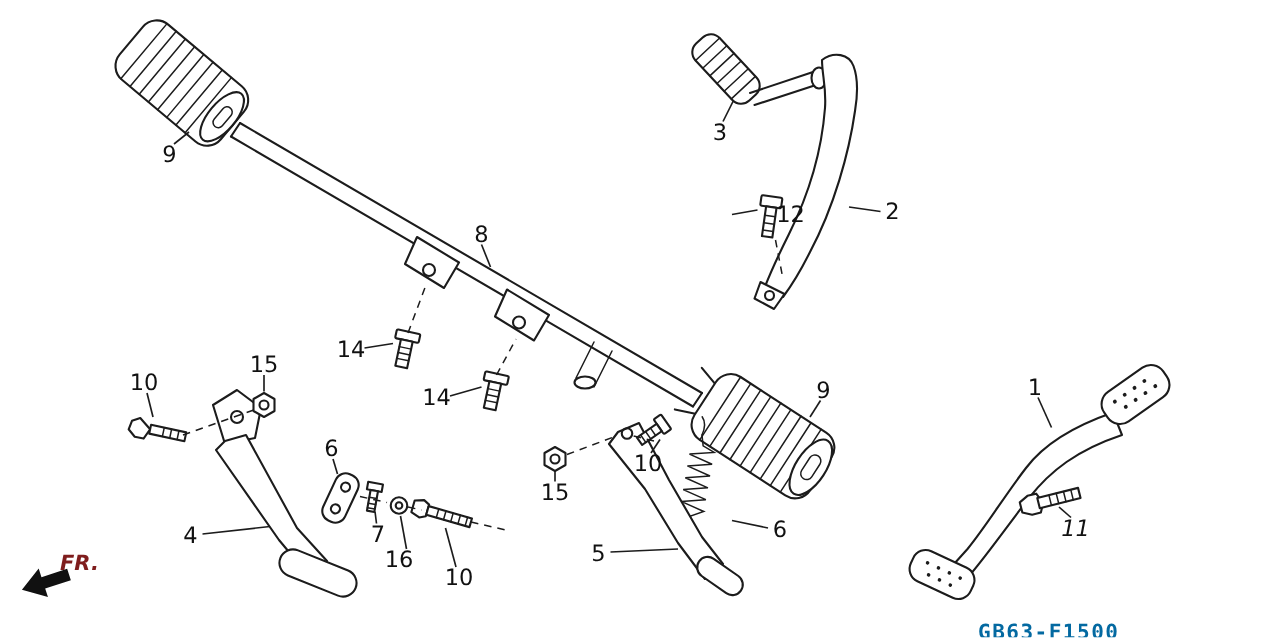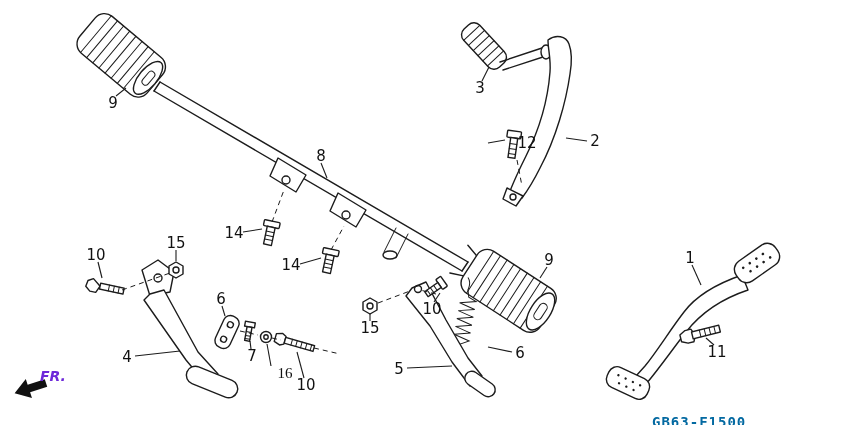--- a/index.html
+++ b/index.html
@@ -5,21 +5,21 @@
   html,body{margin:0;padding:0;background:#fff;}
   .stage{position:relative;width:850px;height:425px;background:#ffffff;overflow:hidden;
          font-family:"DejaVu Sans", sans-serif;}
   svg{position:absolute;left:0;top:0;}
   .ln{stroke:#1c1c1c;stroke-width:1.4;stroke-linecap:round;stroke-linejoin:round;}
   .thin{stroke:#1c1c1c;stroke-width:1;stroke-linecap:round;}
   .dashln{stroke:#1c1c1c;stroke-width:1;stroke-dasharray:5 4;}
   .leader{stroke:#1c1c1c;stroke-width:1.1;}
   .part-label{position:absolute;transform:translate(-50%,-50%);
       font:15px "DejaVu Sans", sans-serif;color:#111;white-space:nowrap;}
-  .fr-label{position:absolute;left:40px;top:368px;font:italic bold 14px "DejaVu Sans", sans-serif;color:#6d28d9;}
+  .fr-label{position:absolute;left:40px;top:368px;font:italic bold 14px "DejaVu Sans", sans-serif;color:#7f1d1d;}
   .diagram-code{position:absolute;left:652px;top:399px;
       font:bold 14px "DejaVu Sans Mono", monospace;letter-spacing:1px;color:#0369a1;margin-top:15px;}
 </style>
 </head>
 <body>
 
 <div class="stage">
 
   <svg width="850" height="425" viewBox="0 0 850 425">
 
@@ -228,28 +228,28 @@
       <div class="part-label" style="left: 321px; top: 156px;">8</div>
       <div class="part-label" style="left: 480px; top: 88px;">3</div>
       <div class="part-label" style="left: 479px; top: 143px; margin-left: 48px;">12</div>
       <div class="part-label" style="left: 595px; top: 141px;">2</div>
       <div class="part-label" style="left: 234px; top: 233px;">14</div>
       <div class="part-label" style="left: 291px; top: 265px;">14</div>
       <div class="part-label" style="left: 176px; top: 243px;">15</div>
       <div class="part-label" style="left: 96px; top: 255px;">10</div>
       <div class="part-label" style="left: 221px; top: 299px;">6</div>
       <div class="part-label" style="left: 252px; top: 356px;">7</div>
-      <div class="part-label" style="left: 285px; top: 373px; font-family: Liberation Serif, serif;">16</div>
+      <div class="part-label" style="left: 266px; top: 373px;">16</div>
       <div class="part-label" style="left: 306px; top: 385px;">10</div>
       <div class="part-label" style="left: 127px; top: 357px;">4</div>
       <div class="part-label" style="left: 370px; top: 328px;">15</div>
       <div class="part-label" style="left: 432px; top: 309px;">10</div>
       <div class="part-label" style="left: 399px; top: 369px;">5</div>
       <div class="part-label" style="left: 520px; top: 353px;">6</div>
       <div class="part-label" style="left: 549px; top: 260px;">9</div>
       <div class="part-label" style="left: 690px; top: 258px;">1</div>
-      <div class="part-label" style="left: 717px; top: 352px;">11</div>
+      <div class="part-label" style="left: 717px; top: 352px; font-style: italic;">11</div>
     </div>
 
   <div class="fr-label">FR.</div>
 
   <div class="diagram-code">GB63-F1500</div>
 </div>
 
 </body></html>

